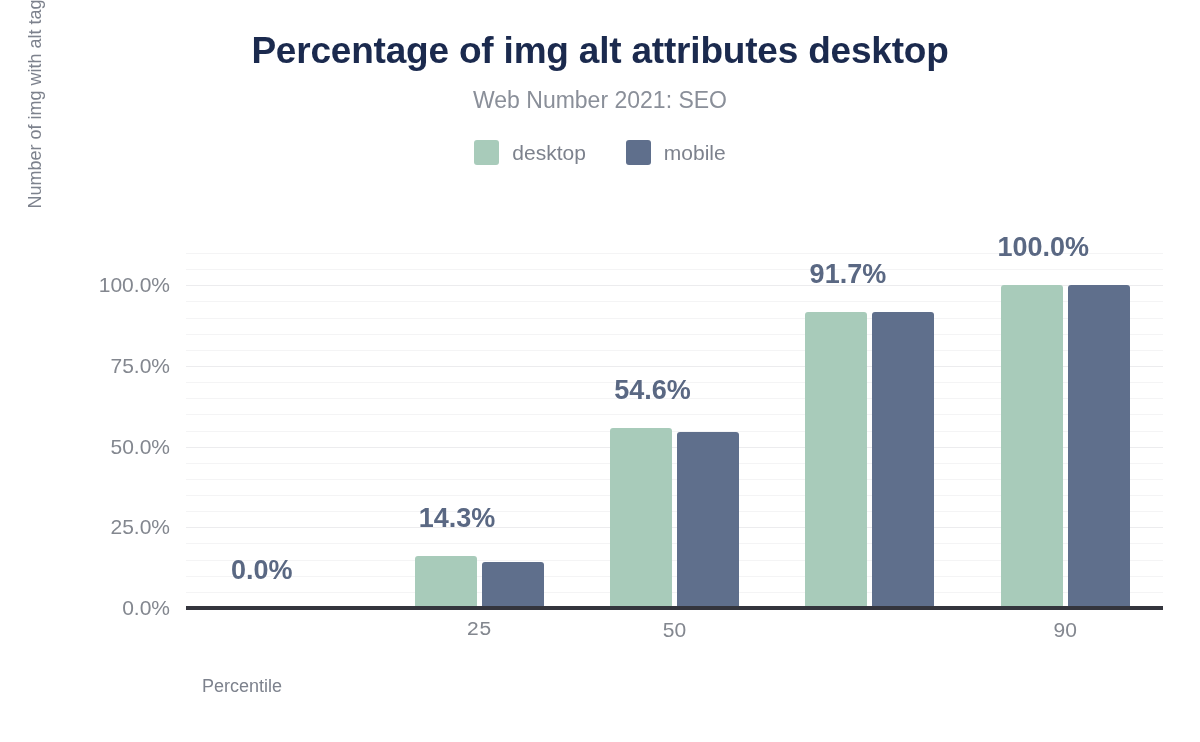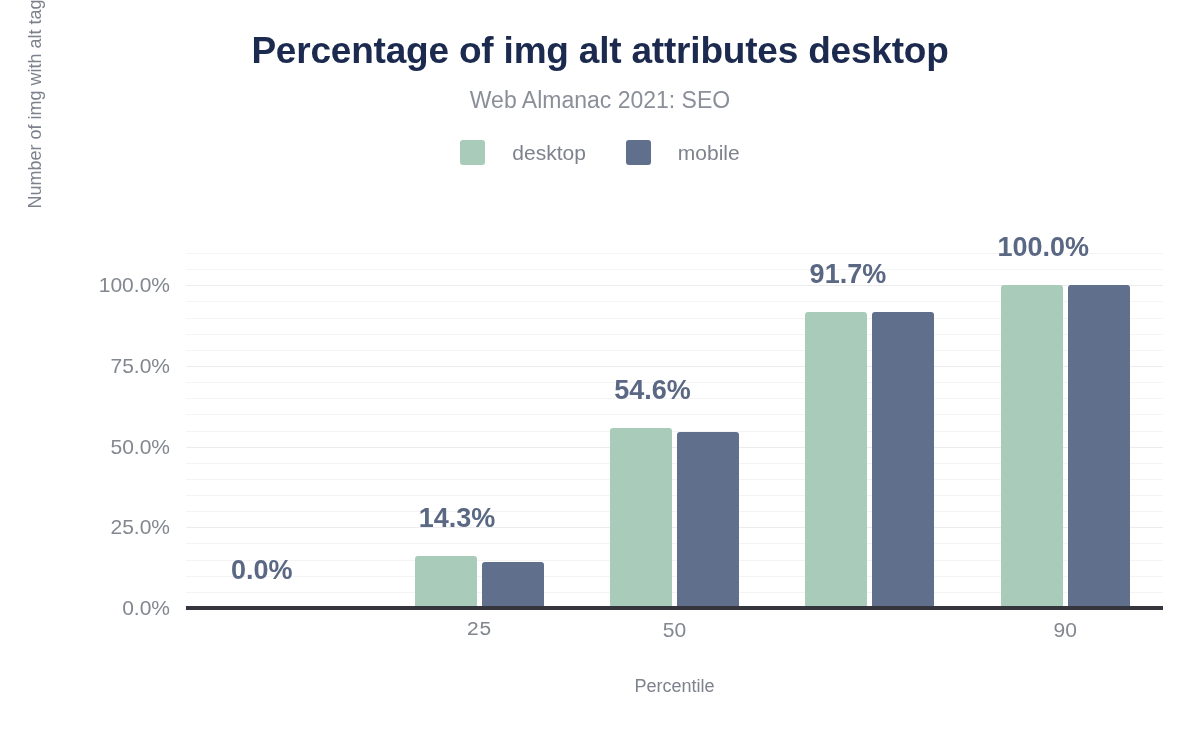--- a/index.html
+++ b/index.html
@@ -51,21 +51,21 @@
     left: 0;
     width: 1200px;
     display: flex;
     justify-content: center;
     align-items: center;
     gap: 40px;
   }
   .legend-item {
     display: flex;
     align-items: center;
-    gap: 27px;
+    gap: 13px;
   }
   .legend-swatch {
     width: 25px;
     height: 25px;
     border-radius: 3px;
   }
   .legend-label {
     font-size: 21px;
     color: #7d828d;
   }
@@ -83,24 +83,24 @@
     font-size: 18px;
     color: #7d828d;
     white-space: nowrap;
     line-height: 26px;
   }
   .y-axis-title-inner {
     display: block;
   }
   .x-axis-title {
     position: absolute;
-    left: 186px;
+    left: 202px;
     top: 676px;
     width: 977px;
-    text-align: center;
+    text-align: left;
     font-size: 18px;
     color: #7d828d;
   }
 
   
   #plot {
     position: absolute;
     left: 186px;
     top: 253px;
     width: 977px;
@@ -174,21 +174,21 @@
     white-space: nowrap;
   }
 </style>
 </head>
 <body>
 
 <div id="figure">
 
   <div class="chart-title">Percentage of img alt attributes desktop</div>
 
-  <div class="chart-subtitle">Web Almanac 2021: SEO</div>
+  <div class="chart-subtitle">Web Number 2021: SEO</div>
 
   <div class="legend">
     <div class="legend-item">
       <span class="legend-swatch" style="background: rgb(168, 203, 186);"></span>
       <span class="legend-label">desktop</span>
     </div>
     <div class="legend-item">
       <span class="legend-swatch" style="background: rgb(95, 111, 140);"></span>
       <span class="legend-label">mobile</span>
     </div>

